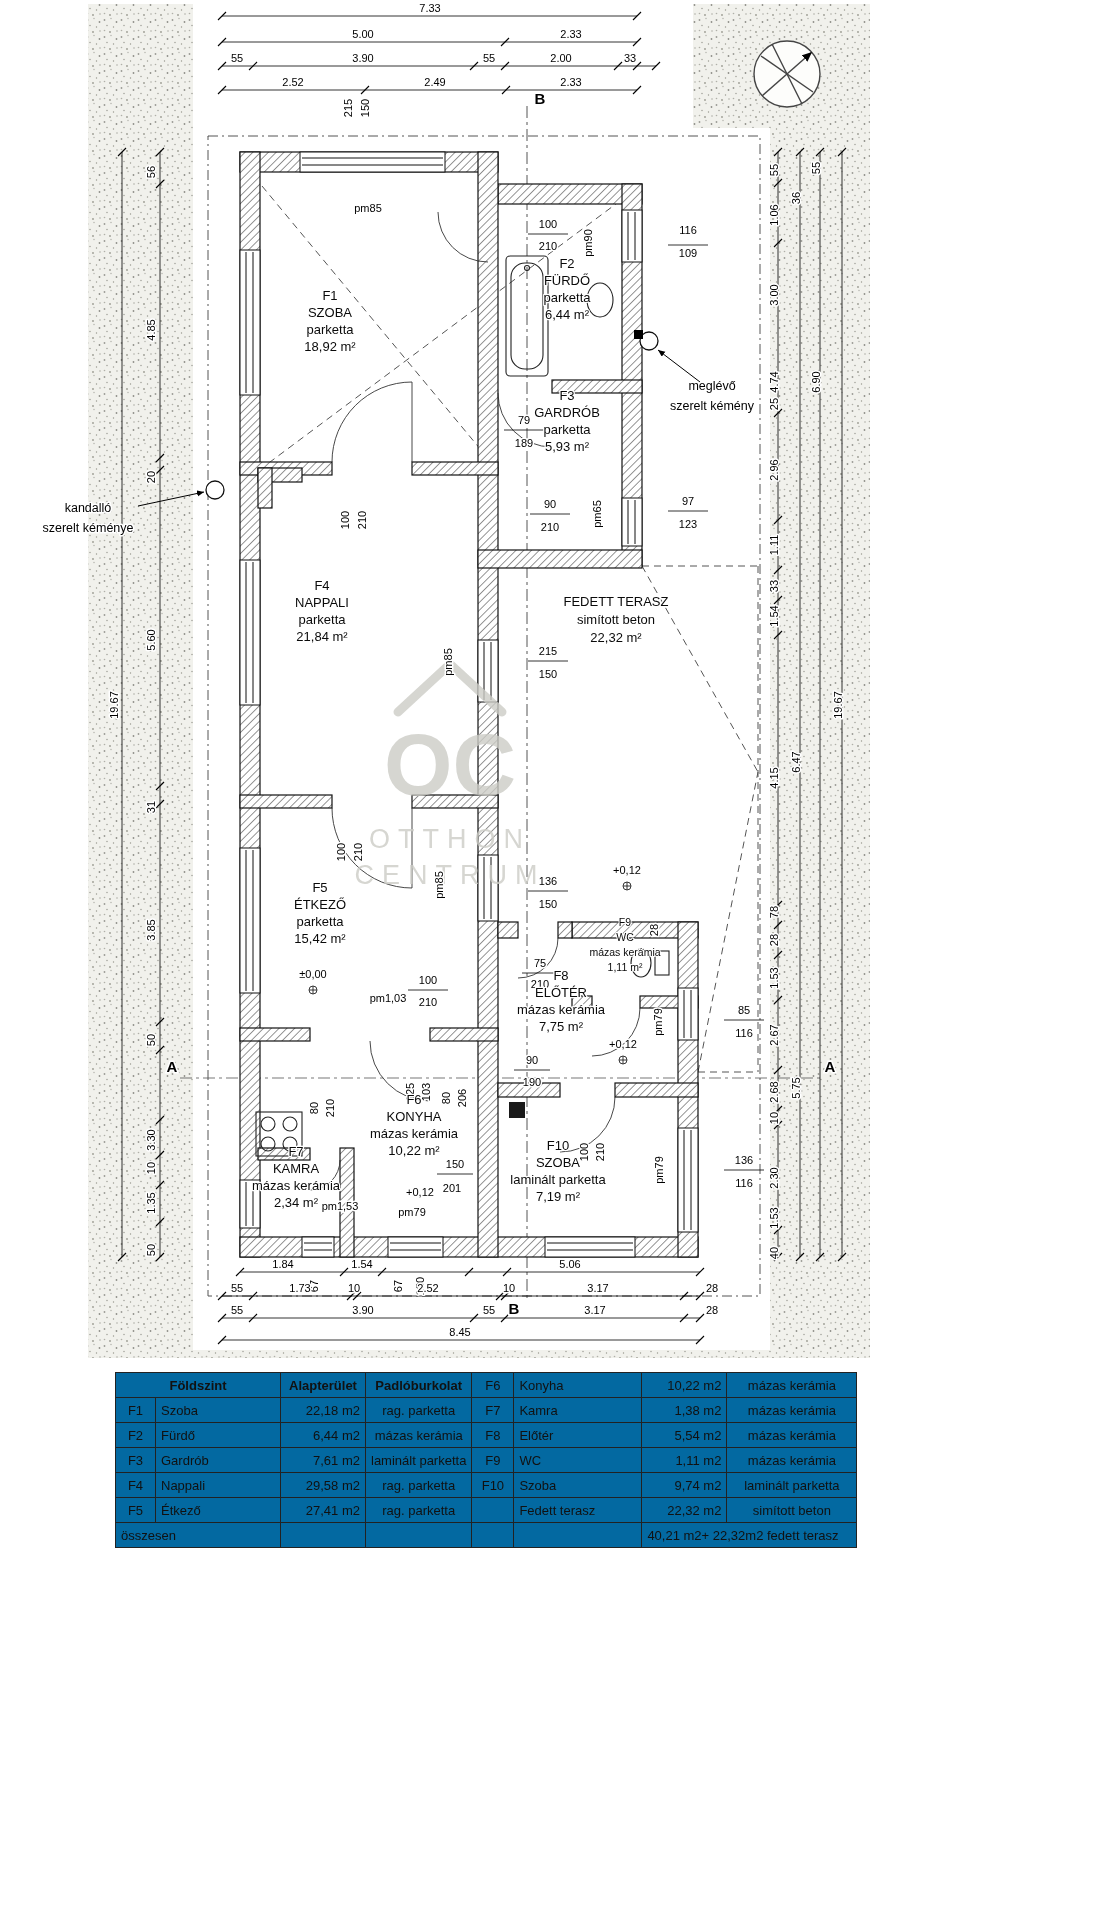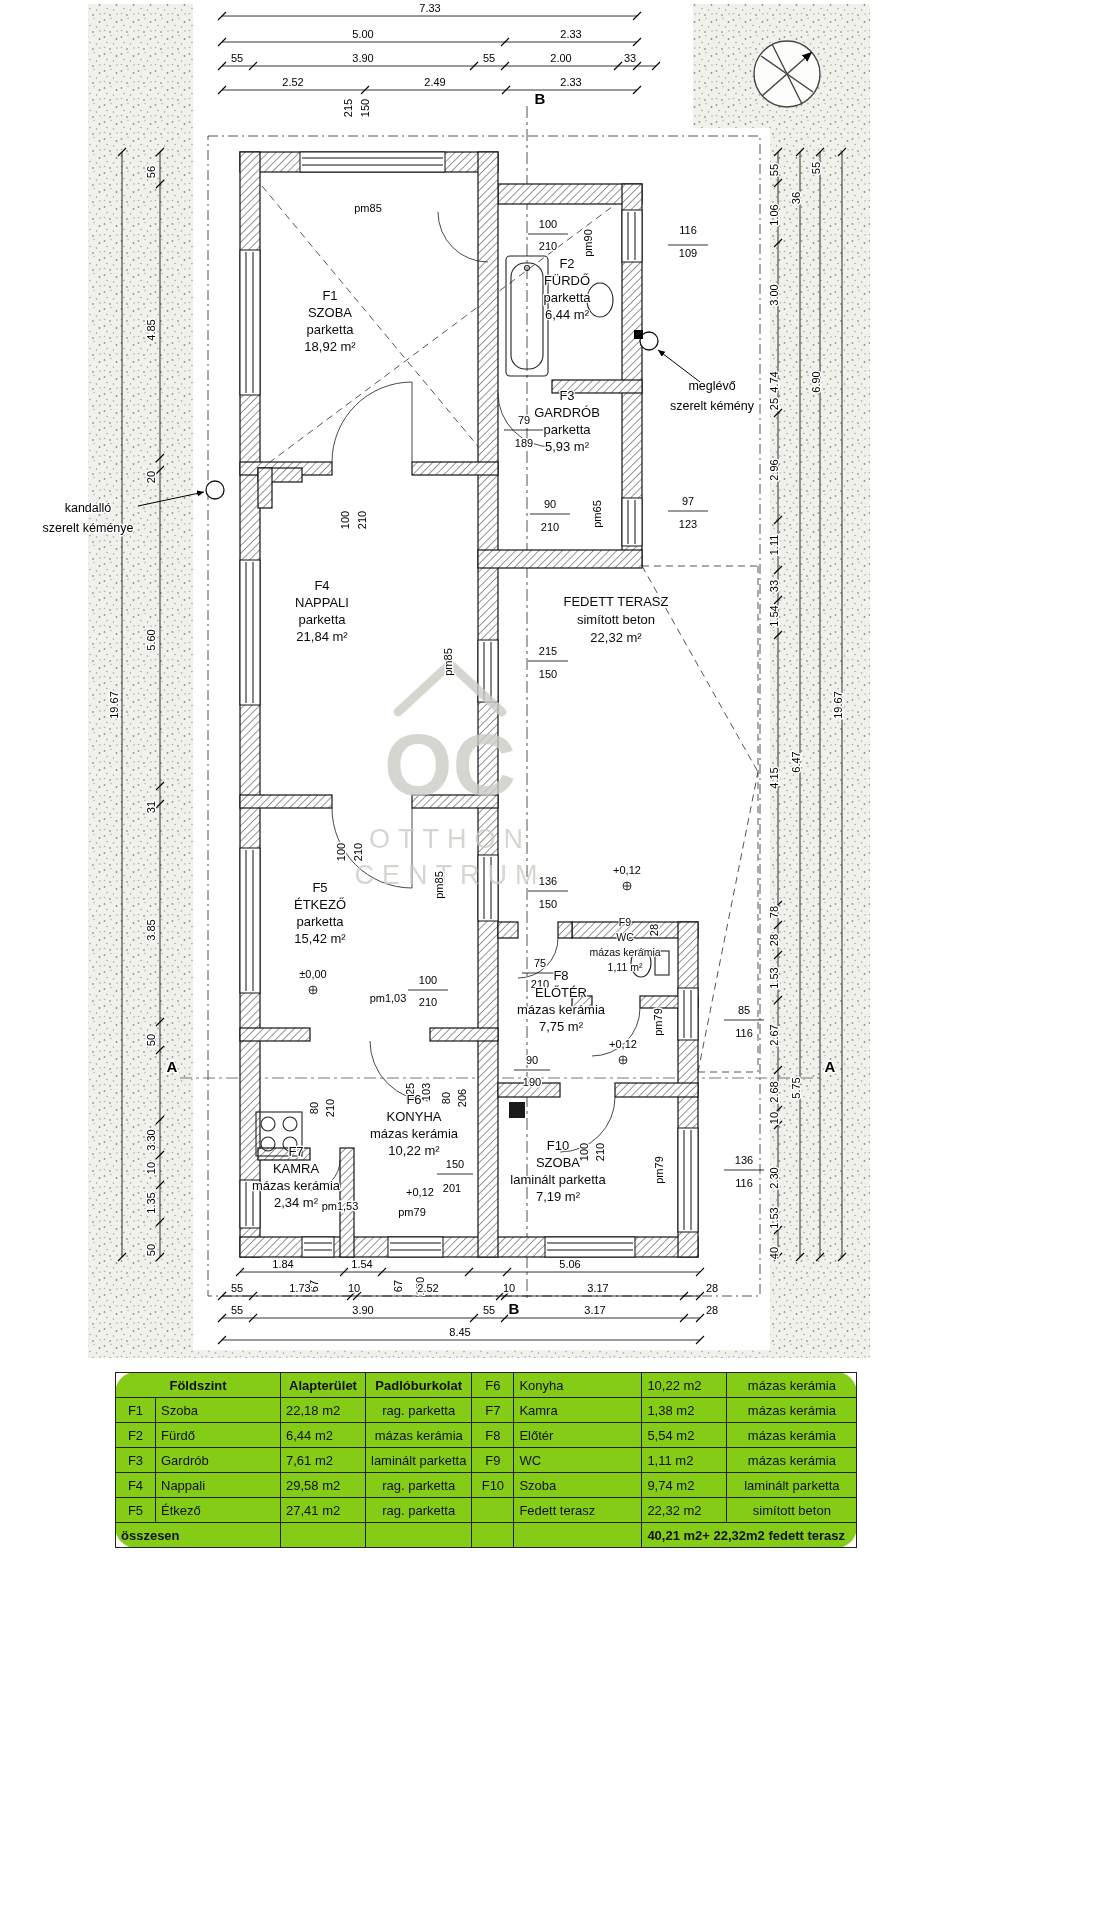--- a/index.html
+++ b/index.html
@@ -9,28 +9,28 @@
   
   text{font-family:"Liberation Sans",sans-serif;}
   .dim{font-size:11px;fill:#000;text-anchor:middle;paint-order:stroke;stroke:#fff;stroke-width:3px;stroke-linejoin:round;}
   .room{font-size:13px;fill:#0a0a0a;text-anchor:middle;paint-order:stroke;stroke:#fff;stroke-width:2.5px;stroke-linejoin:round;}
   .room-s{font-size:10.5px;fill:#0a0a0a;text-anchor:middle;paint-order:stroke;stroke:#fff;stroke-width:2px;stroke-linejoin:round;}
   .note{font-size:12.5px;fill:#000;text-anchor:middle;paint-order:stroke;stroke:#fff;stroke-width:3px;stroke-linejoin:round;}
   .sec{font-size:15px;font-weight:bold;fill:#000;text-anchor:middle;paint-order:stroke;stroke:#fff;stroke-width:3px;}
   .wm-logo{font-size:88px;font-weight:bold;fill:#ccccc6;text-anchor:middle;}
   .wm-word{font-size:27px;fill:#ccccc6;letter-spacing:8px;text-anchor:middle;}
   
-  .areas{position:absolute;left:115px;top:1372px;border-collapse:collapse;table-layout:fixed;font-size:13px;color:#111;background:#84cc16;border-radius:21px;}
+  .areas{position:absolute;left:115px;top:1372px;border-collapse:collapse;table-layout:fixed;font-size:13px;color:#111;background:#0369a1;}
   .areas td,.areas th{border:1px solid #222;height:24px;padding:0 5px;overflow:hidden;white-space:nowrap;font-weight:normal;}
   .areas th{font-weight:bold;text-align:center;}
   .c-id{text-align:center;}
   .c-name{text-align:left;padding-left:10px;}
-  .c-area{text-align:left;}
+  .c-area{text-align:right;}
   .c-floor{text-align:center;}
-  .total td{font-weight:bold;}
+  .total td{font-weight:normal;}
 </style>
 </head>
 <body>
 
 <div class="sheet">
 
 <svg id="plan" width="1110" height="1366" viewBox="0 0 1110 1366">
   <defs>
     <pattern id="stipple" width="17" height="17" patternUnits="userSpaceOnUse">
       <rect width="17" height="17" fill="#f1f1ec"></rect>

